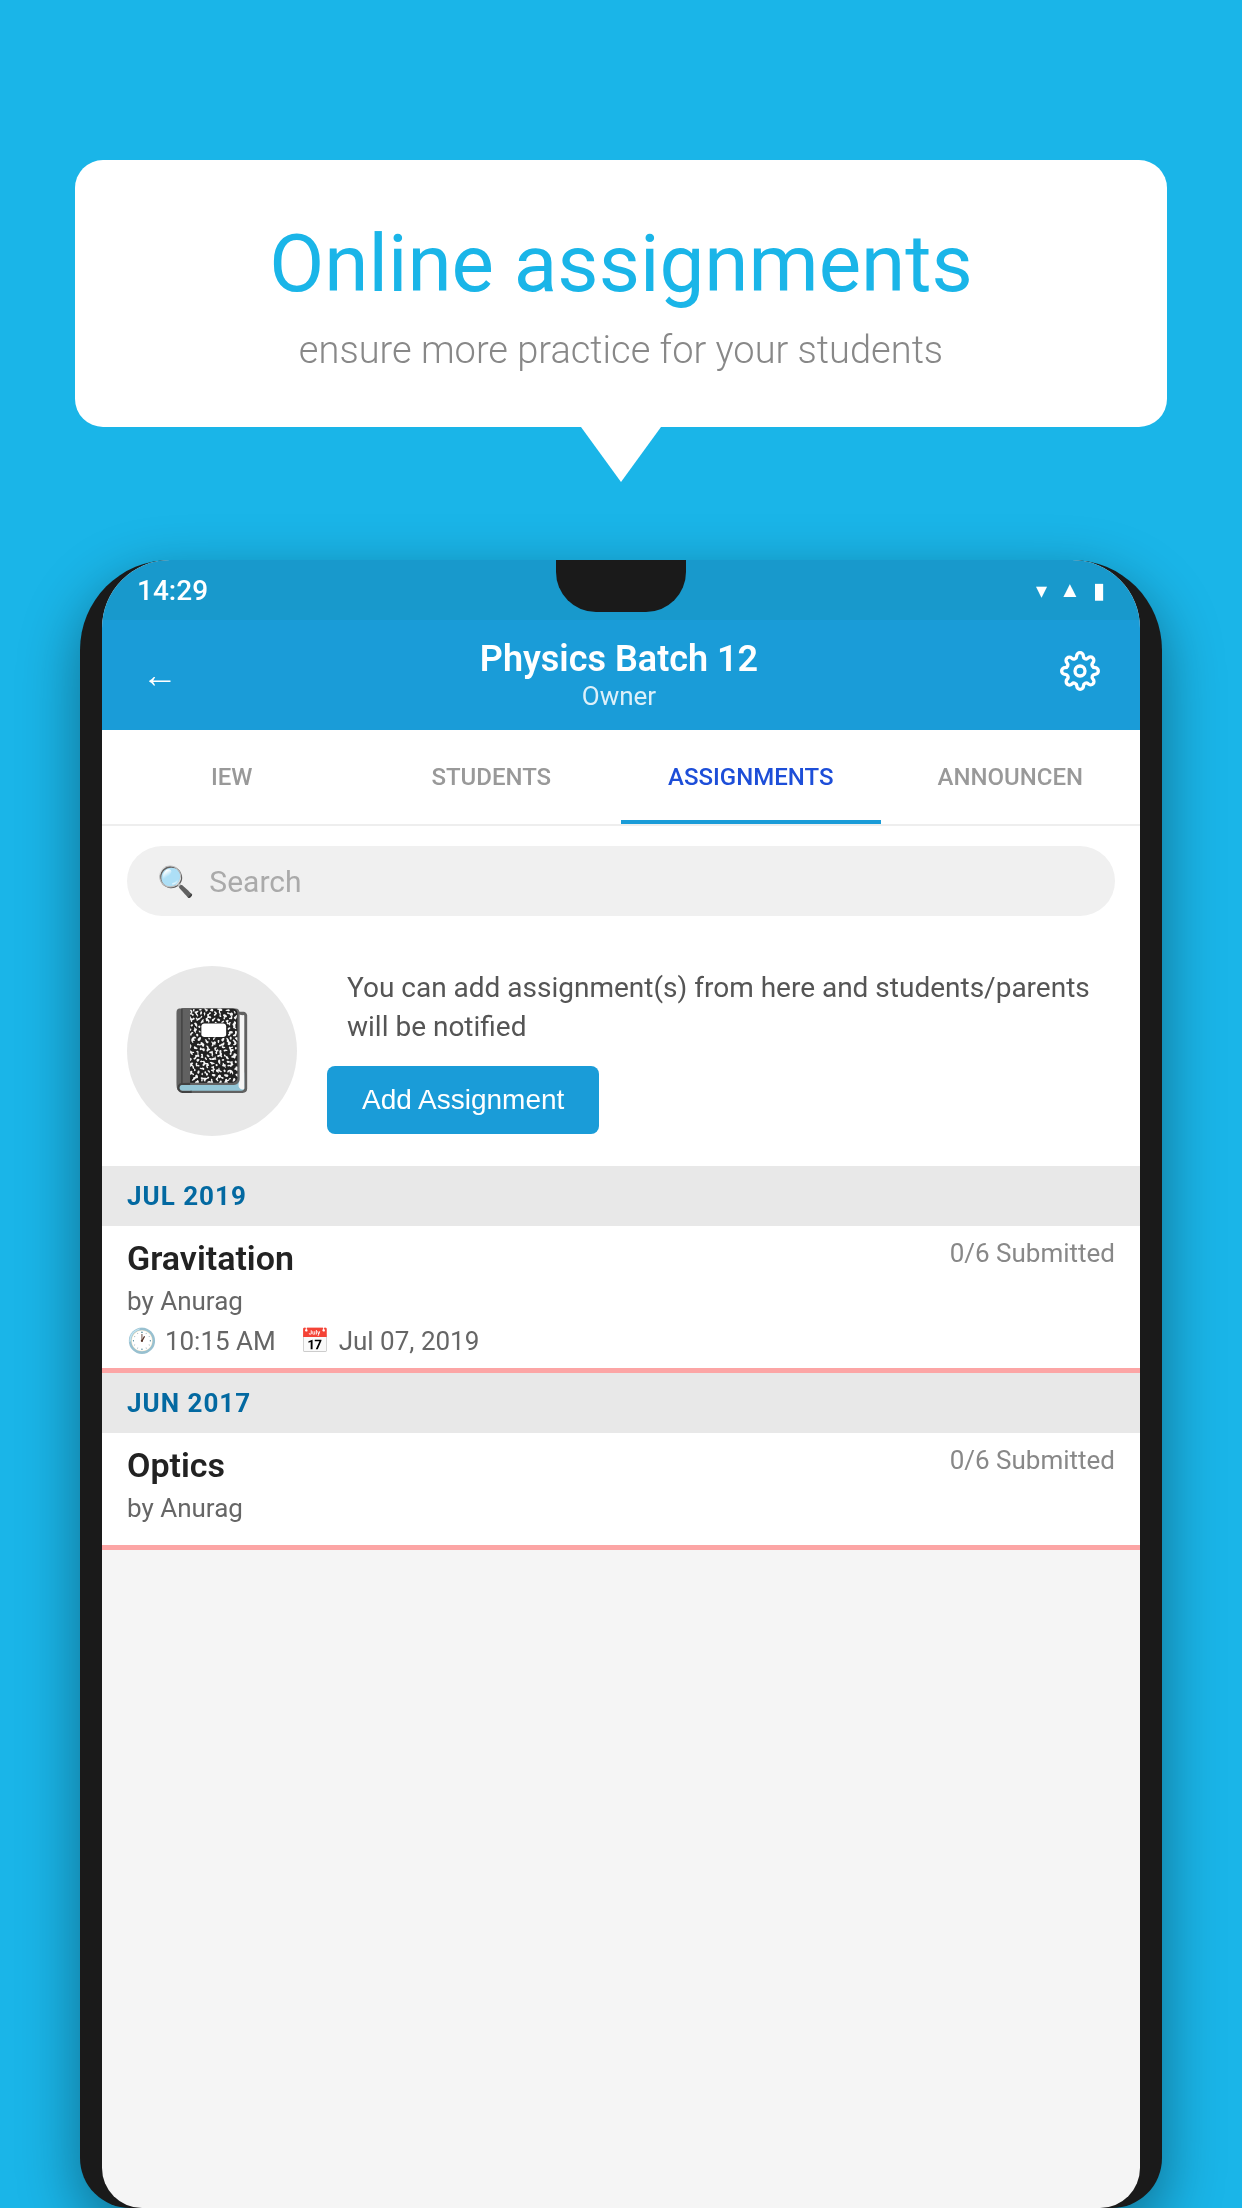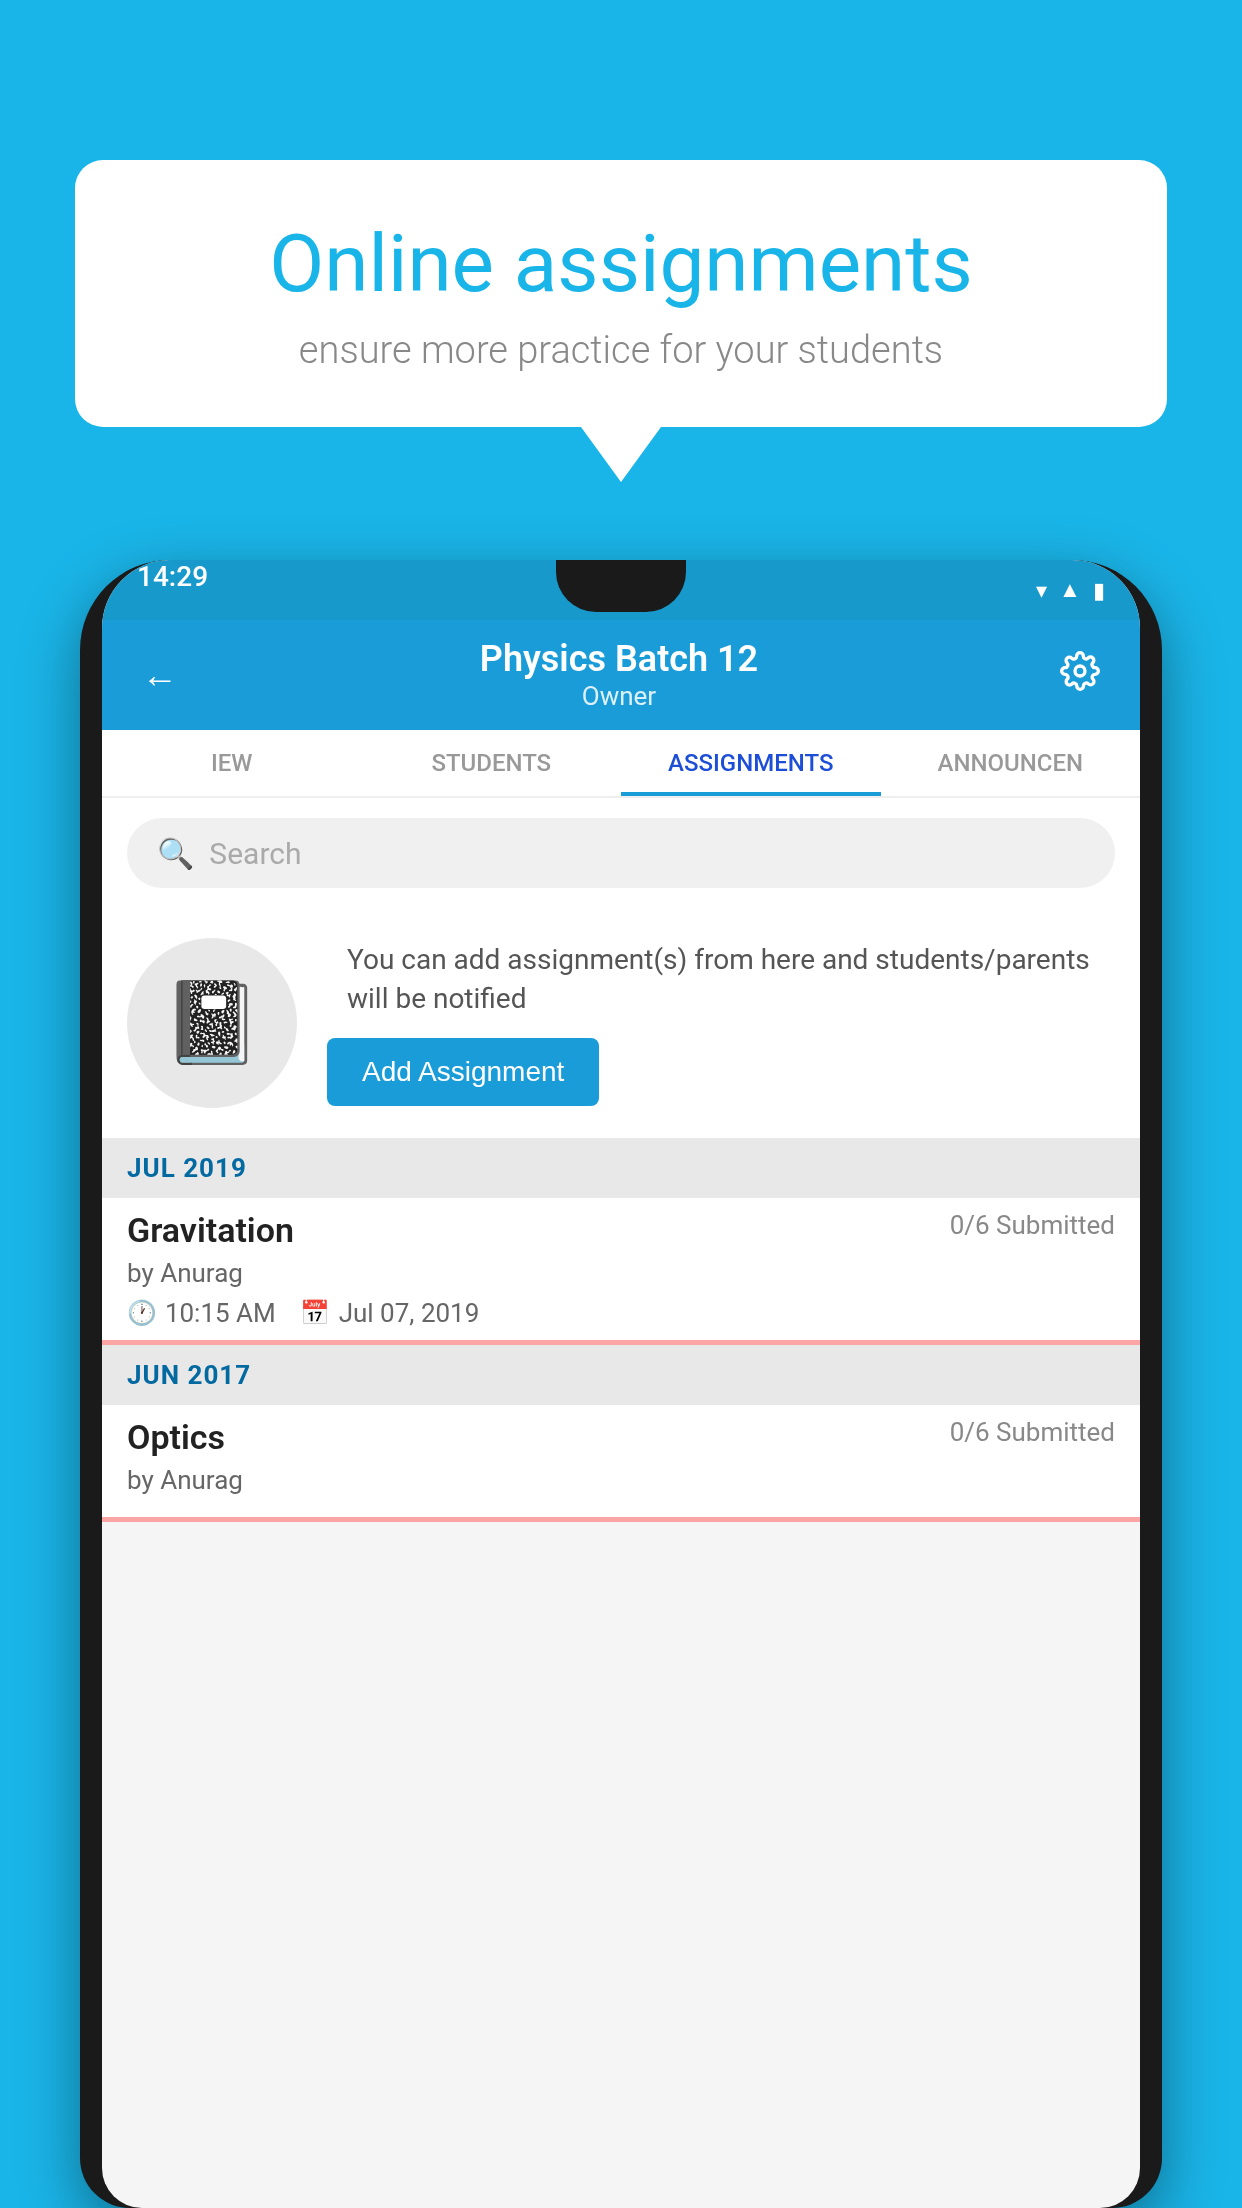--- a/index.html
+++ b/index.html
@@ -78,20 +78,21 @@
       background: #f5f5f5;
       border-radius: 68px 68px 40px 40px;
       overflow: hidden;
     }
 
     
     .status-bar {
       background: #1899cc;
       height: 60px;
       display: flex;
+      align-items: center;
       justify-content: space-between;
       padding: 0 35px;
       border-radius: 68px 68px 0 0;
     }
 
     .status-time {
       color: white;
       font-size: 28px;
       font-weight: 500;
     }
@@ -159,21 +160,21 @@
       font-size: 36px;
       cursor: pointer;
       padding: 10px;
     }
 
     
     .tabs-bar {
       background: white;
       display: flex;
       align-items: center;
-      height: 68px;
+      height: 96px;
       border-bottom: 2px solid #eee;
       overflow: hidden;
     }
 
     .tab-item {
       flex: 1;
       height: 100%;
       display: flex;
       align-items: center;
       justify-content: center;

